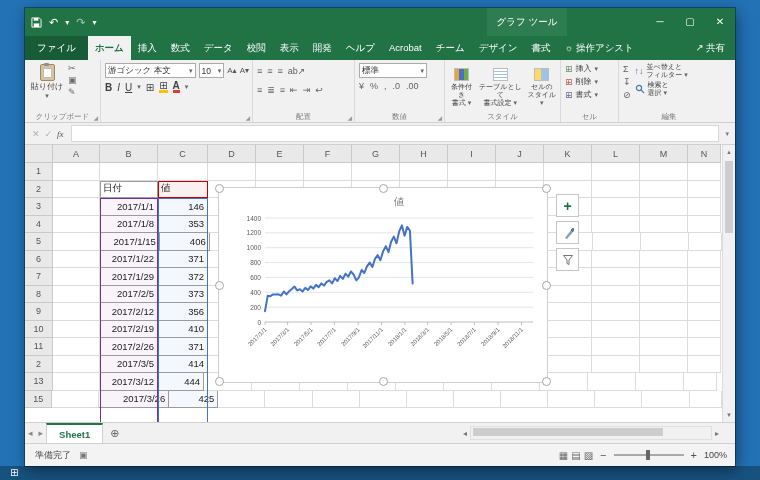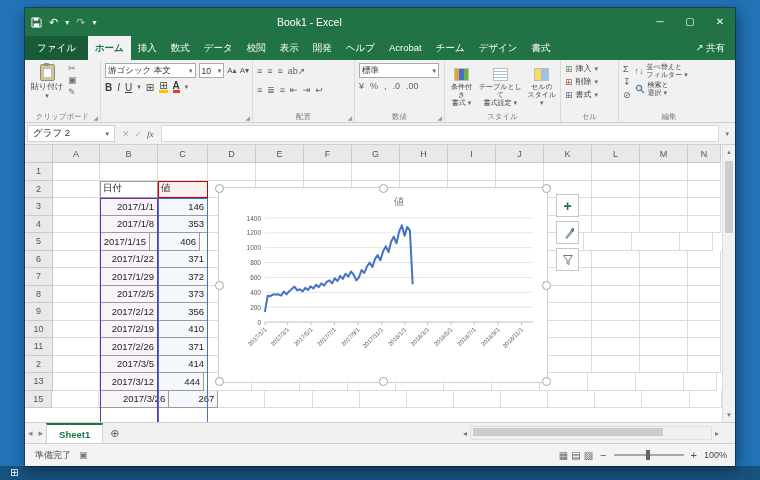--- a/index.html
+++ b/index.html
@@ -126,21 +126,21 @@
         <svg width="11" height="11" viewBox="0 0 12 12">
             <path d="M1 1h8l2 2v8H1z" fill="none" stroke="#fff" stroke-width="1"></path>
             <rect x="3" y="7" width="6" height="4" fill="#fff"></rect>
             <rect x="3" y="1" width="5" height="3" fill="#fff"></rect>
           </svg>
         <span>↶</span>
         <span class="ddsmall">▾</span>
         <span class="redo">↷</span>
         <span class="ddsmall">▾</span>
       </div>
-      <span class="wtitle">Book1  -  Excel</span>
+      <span class="ctxband">グラフ ツール</span>
       <div class="wctrls">
         <span>─</span>
         <span>▢</span>
         <span>✕</span>
       </div>
     </div>
 
     <div class="tabrow">
       <span class="filetab">ファイル</span>
       <span id="maintabs" style="display:flex">
@@ -152,20 +152,21 @@
           <span class="rtab">表示</span>
           <span class="rtab">開発</span>
           <span class="rtab">ヘルプ</span>
           <span class="rtab">Acrobat</span>
           <span class="rtab">チーム</span>
         </span>
       <span id="ctxtabs" style="display:flex">
           <span class="rtab">デザイン</span>
           <span class="rtab">書式</span>
         </span>
+      <span class="tellme"><span>☼</span> <span>操作アシスト</span></span>
       <span class="tabspacer"></span>
       <span class="sharebox"><span>↗</span> <span>共有</span></span>
     </div>
 
     <div class="ribbon">
       <div class="rgroup" style="width:76px">
         <div class="cliprow">
           <div class="paste-btn">
             <span class="clip-icon"></span>
             <span>貼り付け</span>
@@ -220,21 +221,21 @@
           <span>≡</span>
           <span>⇤</span>
           <span>⇥</span>
           <span>↩</span>
         </div>
         <span class="glabel">配置</span>
         <span class="launcher">◢</span>
       </div>
 
       <div class="rgroup" style="width:90px">
-        <div class="combo" style="width:80px">
+        <div class="combo" style="width:68px">
             <span>標準</span>
             <span class="dd">▾</span>
           </div>
         <div class="numicons">
           <span>¥</span>
           <span>%</span>
           <span>,</span>
           <span>.0</span>
           <span>.00</span>
         </div>
@@ -303,24 +304,20 @@
                 </svg>
               <span><span>検索と</span><br><span>選択</span> <span class="dd">▾</span></span>
             </div>
           </div>
         </div>
         <span class="glabel">編集</span>
       </div>
     </div>
 
     <div class="formulabar">
-      <div class="namebox">
-          <span>グラフ 2</span>
-          <span class="dd">▾</span>
-        </div>
       <div class="fbicons">
         <span>✕</span>
         <span>✓</span>
         <span class="fx">fx</span>
       </div>
       <div class="fbinput"></div>
       <span class="fbexp">▾</span>
     </div>
 
     <div class="sheet" id="sheet">
@@ -406,21 +403,21 @@
             <div class="cell" style="width: 48px;"></div>
             <div class="cell" style="width: 48px;"></div>
             <div class="cell" style="width: 48px;"></div>
             <div class="cell" style="width: 48px;"></div>
             <div class="cell" style="width: 48px;"></div>
             <div class="cell" style="width: 33px;"></div>
           </div>
           <div class="grow" style="height: 17.5px;">
             <div class="rnum" style="width: 28px;">5</div>
             <div class="cell" style="width: 47px;"></div>
-            <div class="cell num tbl" style="width: 50px; background: rgba(112, 48, 160, 0.05);">2017/1/15</div>
+            <div class="cell num tbl" style="width: 60px; background: rgba(112, 48, 160, 0.05);">2017/1/15</div>
             <div class="cell num tbl" style="width: 50px; background: rgba(68, 114, 196, 0.06);">406</div>
             <div class="cell" style="width: 48px;"></div>
             <div class="cell" style="width: 48px;"></div>
             <div class="cell" style="width: 48px;"></div>
             <div class="cell" style="width: 48px;"></div>
             <div class="cell" style="width: 48px;"></div>
             <div class="cell" style="width: 48px;"></div>
             <div class="cell" style="width: 48px;"></div>
             <div class="cell" style="width: 48px;"></div>
             <div class="cell" style="width: 48px;"></div>
@@ -560,21 +557,21 @@
             <div class="cell" style="width: 48px;"></div>
             <div class="cell" style="width: 48px;"></div>
             <div class="cell" style="width: 48px;"></div>
             <div class="cell" style="width: 48px;"></div>
             <div class="cell" style="width: 33px;"></div>
           </div>
           <div class="grow" style="height: 17.5px;">
             <div class="rnum" style="width: 28px;">15</div>
             <div class="cell" style="width: 47px;"></div>
             <div class="cell num tbl" style="width: 72px; background: rgba(112, 48, 160, 0.05);">2017/3/26</div>
-            <div class="cell num tbl" style="width: 50px; background: rgba(68, 114, 196, 0.06);">267</div>
+            <div class="cell num tbl" style="width: 50px; background: rgba(68, 114, 196, 0.06);">425</div>
             <div class="cell" style="width: 48px;"></div>
             <div class="cell" style="width: 48px;"></div>
             <div class="cell" style="width: 48px;"></div>
             <div class="cell" style="width: 48px;"></div>
             <div class="cell" style="width: 48px;"></div>
             <div class="cell" style="width: 48px;"></div>
             <div class="cell" style="width: 48px;"></div>
             <div class="cell" style="width: 48px;"></div>
             <div class="cell" style="width: 48px;"></div>
             <div class="cell" style="width: 48px;"></div>

